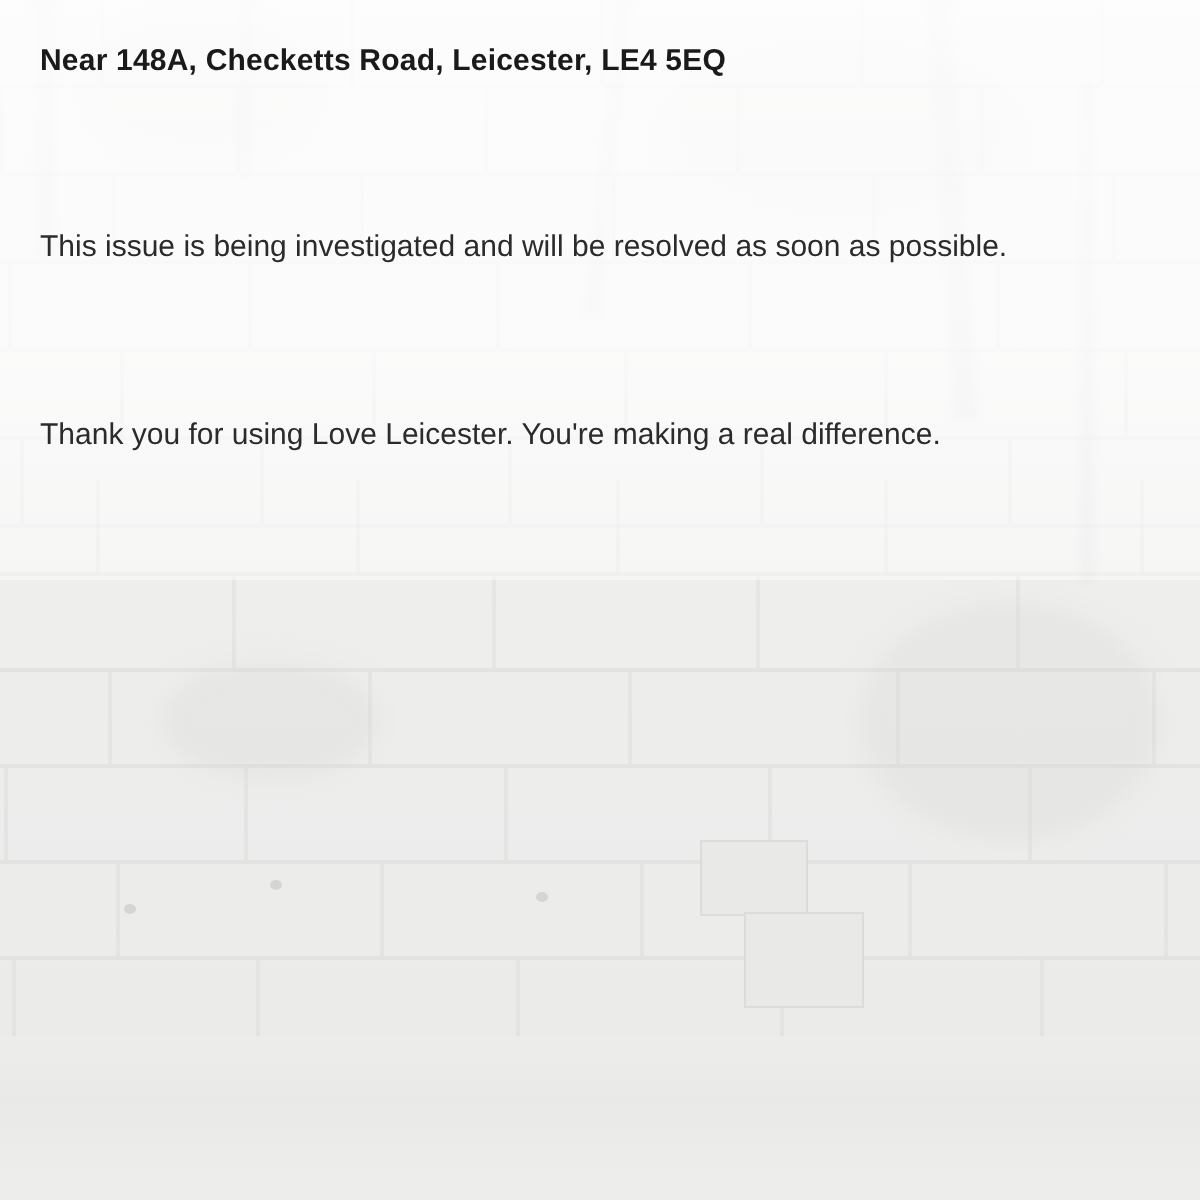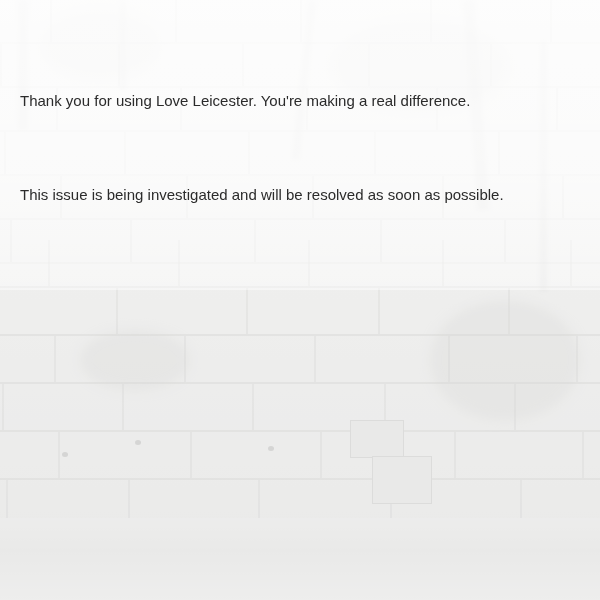--- a/index.html
+++ b/index.html
@@ -245,19 +245,20 @@
     <div class="brick-stone" style="left:372px; top:456px; width:58px; height:46px;"></div>
     <div class="pebble" style="left:62px; top:452px;"></div>
     <div class="pebble" style="left:135px; top:440px;"></div>
     <div class="pebble" style="left:268px; top:446px;"></div>
 
     <div class="veil"></div>
     <div class="veil-top"></div>
   </div>
 
   <div class="content">
+    <div class="title">Near 148A, Checketts Road, Leicester, LE4 5EQ</div>
+
+    <div class="body-block para-1">This issue is being investigated and will be resolved as soon as possible.</div>
 
     <div class="body-block para-2">Thank you for using Love Leicester. You're making a real difference.</div>
-
-    <div class="body-block para-1">This issue is being investigated and will be resolved as soon as possible.</div>
   </div>
 
 </div>
 
 </body></html>

